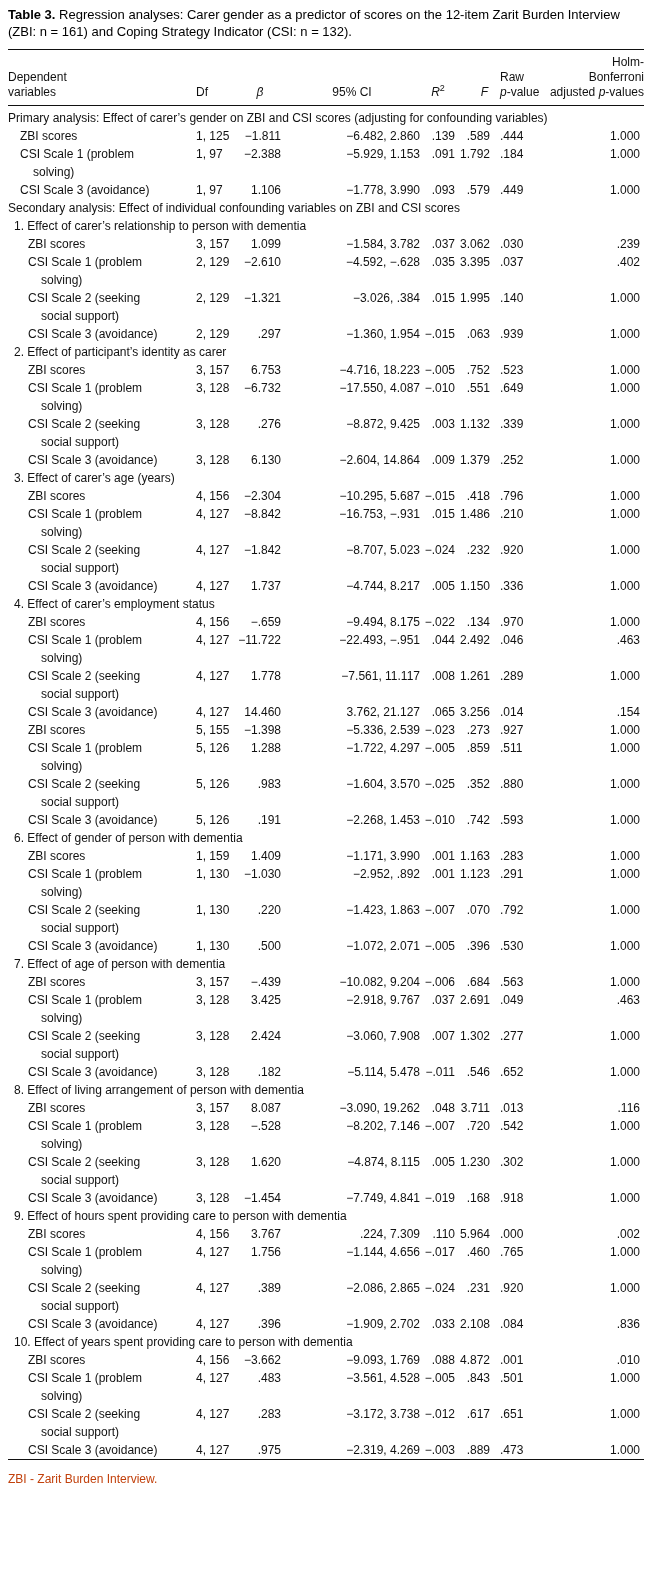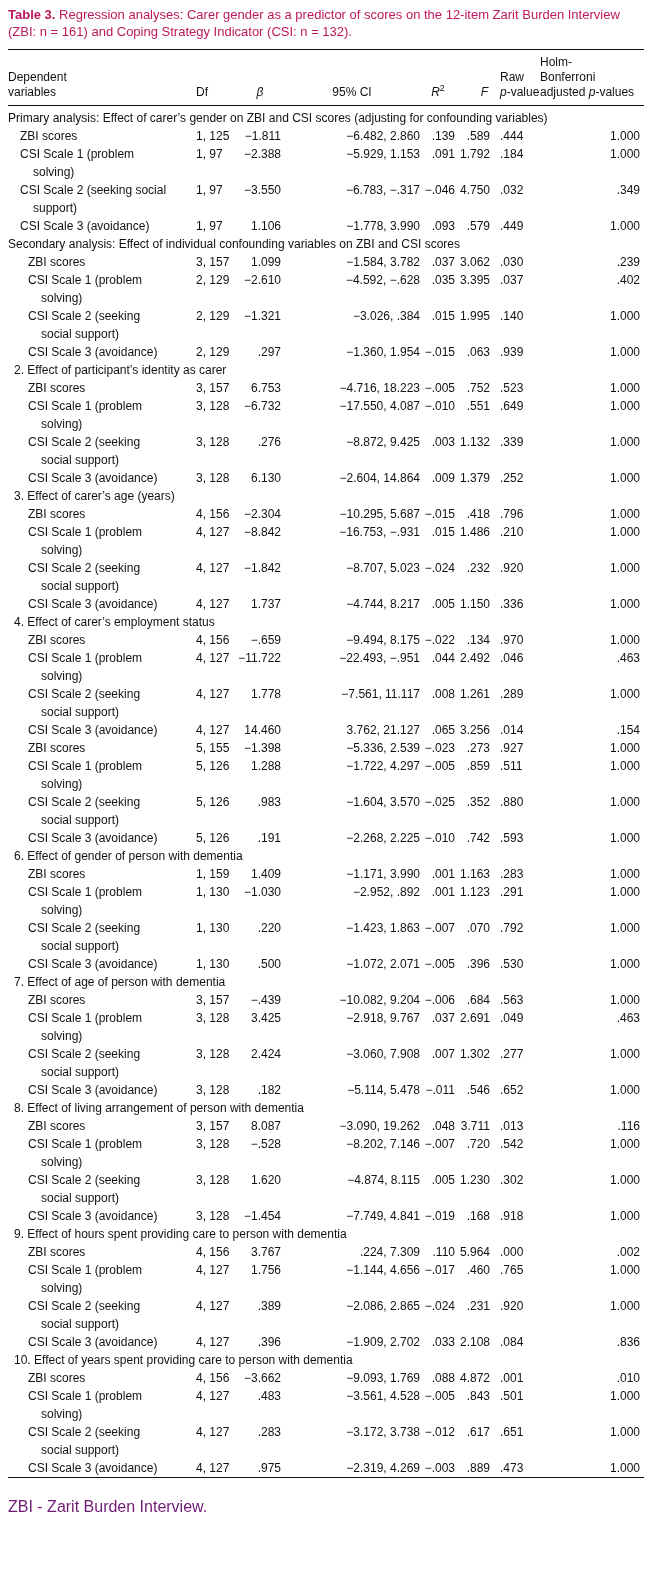--- a/index.html
+++ b/index.html
@@ -7,21 +7,21 @@
   .page {
     width: 652px;
     box-sizing: border-box;
     padding: 6px 8px 12px 8px;
     background: #ffffff;
   }
   .caption {
     margin: 0 0 9px 0;
     font-size: 13px;
     line-height: 1.32;
-    color: #be185d;
+    color: #000000;
   }
   .caption b { font-weight: bold; }
   table.reg {
     width: 636px;
     border-collapse: collapse;
     table-layout: fixed;
     border-bottom: 1px solid #111111;
   }
   thead th {
     font-weight: normal;
@@ -31,21 +31,21 @@
     border-bottom: 1px solid #111111;
     padding: 5px 0 5px 0;
     font-size: 12px;
     line-height: 15px;
   }
   thead th.h-beta { text-align: center; }
   thead th.h-ci { text-align: center; }
   thead th.h-r2 { text-align: center; }
   thead th.h-f { text-align: right; padding-right: 2px; }
   thead th.h-p { padding-left: 10px; }
-  thead th.h-holm { padding-left: 0; }
+  thead th.h-holm { padding-left: 0; text-align: right; }
   thead .nowrap { white-space: nowrap; }
   td {
     font-size: 12px;
     line-height: 18px;
     vertical-align: top;
     padding: 0;
     color: #111111;
   }
   tbody tr:first-child td { padding-top: 3px; }
   td.section-title { padding-left: 0; }
@@ -57,24 +57,24 @@
   tr.lv2 td.dep .line.cont { padding-left: 33px; }
   td.df { text-align: left; }
   td.num { text-align: right; }
   td.beta { padding-right: 3px; }
   td.ci { padding-right: 0; }
   td.r2 { padding-right: 1px; margin-left: 26px; }
   td.f { padding-right: 0; }
   td.pcol { text-align: left; padding-left: 10px; }
   td.holm { padding-right: 4px; }
   .footnotes {
-    margin-top: 20px;
-    font-size: 16px;
+    margin-top: 11px;
+    font-size: 12px;
     line-height: 17px;
-    color: #701a75;
+    color: #c2410c;
   }
   sup { font-size: 9px; line-height: 0; }
   i { font-style: italic; }
 </style>
 </head>
 <body>
 
 <div class="page">
 
   <p class="caption"><b>Table 3.</b><span> Regression analyses: Carer gender as a predictor of scores on the 12-item Zarit Burden Interview (ZBI: n = 161) and Coping Strategy Indicator (CSI: n = 132).</span></p>
@@ -137,51 +137,41 @@
           </td>
     <td class="df">1, 97</td>
     <td class="num beta">−2.388</td>
     <td class="num ci">−5.929, 1.153</td>
     <td class="num r2">.091</td>
     <td class="num f">1.792</td>
     <td class="pcol">.184</td>
     <td class="num holm">1.000</td>
   </tr>
 
-  <tr class="data-row lv1">
-    <td class="dep">
-            <div class="line">CSI Scale 2 (seeking social</div>
-            <div class="line cont">support)</div>
-          </td>
-    <td class="df">1, 97</td>
-    <td class="num beta">−3.550</td>
-    <td class="num ci">−6.783, −.317</td>
-    <td class="num r2">−.046</td>
-    <td class="num f">4.750</td>
-    <td class="pcol">.032</td>
-    <td class="num holm">.349</td>
-  </tr>
 
   <tr class="data-row lv1">
     <td class="dep">
             <div class="line">CSI Scale 3 (avoidance)</div>
           </td>
     <td class="df">1, 97</td>
     <td class="num beta">1.106</td>
     <td class="num ci">−1.778, 3.990</td>
     <td class="num r2">.093</td>
     <td class="num f">.579</td>
     <td class="pcol">.449</td>
     <td class="num holm">1.000</td>
   </tr>
 
   <tr class="section-row">
     <td colspan="8" class="section-title">Secondary analysis: Effect of individual confounding variables on ZBI and CSI scores</td>
   </tr>
 
+  <tr class="section-row">
+    <td colspan="8" class="section-title sub">1. Effect of carer’s relationship to person with dementia</td>
+  </tr>
 
   <tr class="data-row lv2">
     <td class="dep">
             <div class="line">ZBI scores</div>
           </td>
     <td class="df">3, 157</td>
     <td class="num beta">1.099</td>
     <td class="num ci">−1.584, 3.782</td>
     <td class="num r2">.037</td>
     <td class="num f">3.062</td>
@@ -445,21 +435,21 @@
     <td class="pcol">.880</td>
     <td class="num holm">1.000</td>
   </tr>
 
   <tr class="data-row lv2">
     <td class="dep">
             <div class="line">CSI Scale 3 (avoidance)</div>
           </td>
     <td class="df">5, 126</td>
     <td class="num beta">.191</td>
-    <td class="num ci">−2.268, 2.225</td>
+    <td class="num ci">−2.268, 1.453</td>
     <td class="num r2">−.010</td>
     <td class="num f">.742</td>
     <td class="pcol">.593</td>
     <td class="num holm">1.000</td>
   </tr>
 
   <tr class="section-row">
     <td colspan="8" class="section-title sub">6. Effect of gender of person with dementia</td>
   </tr>
 

